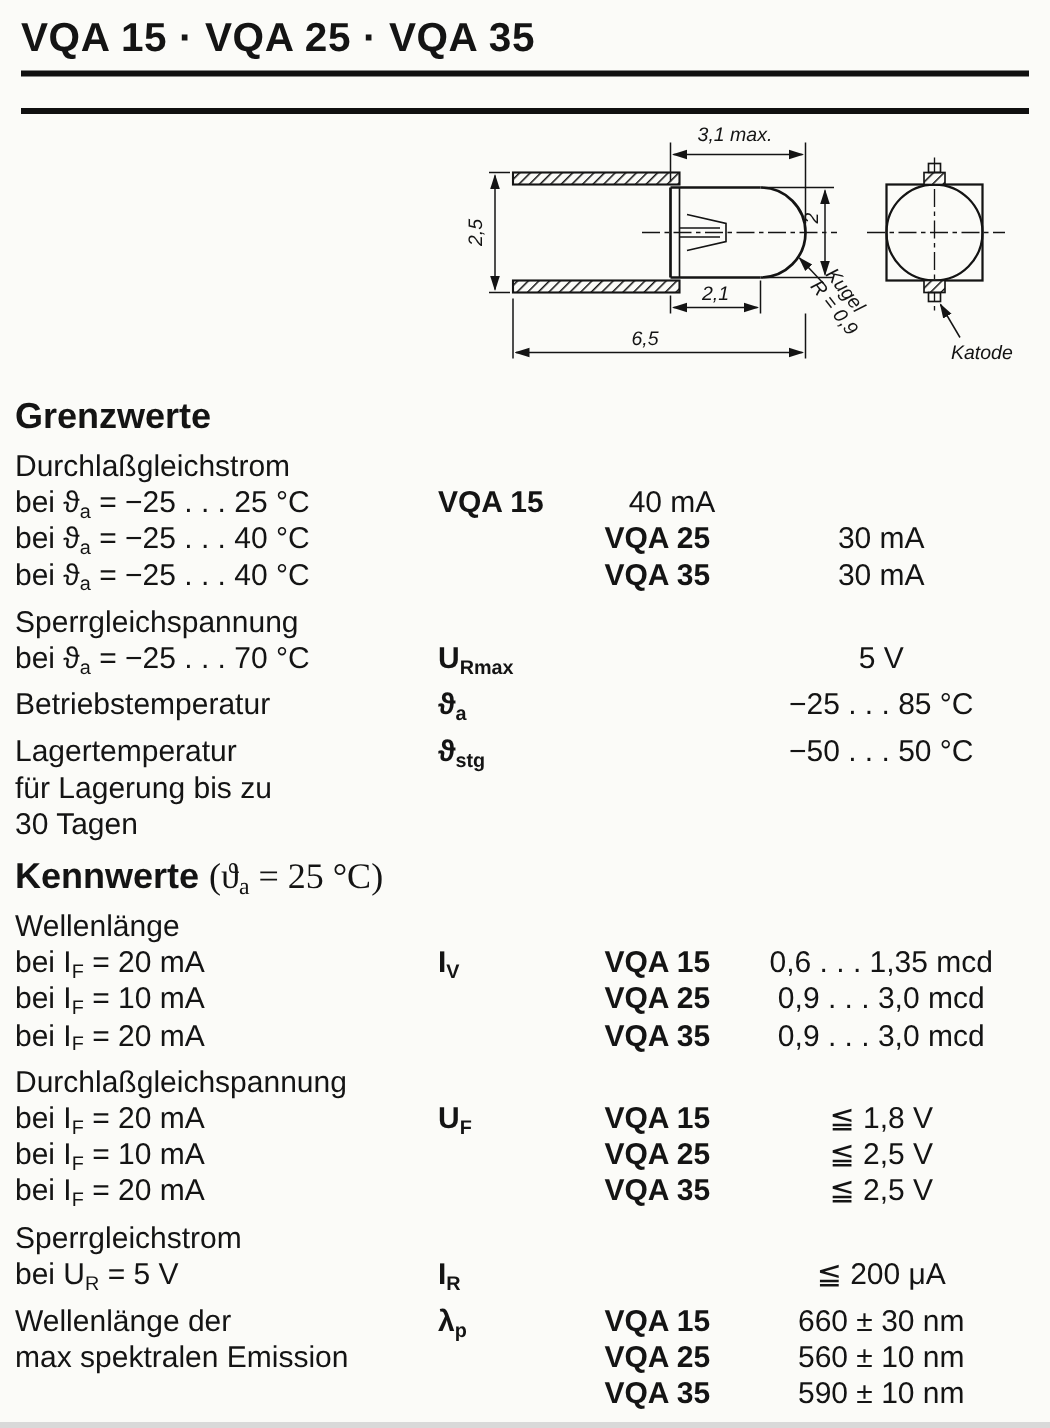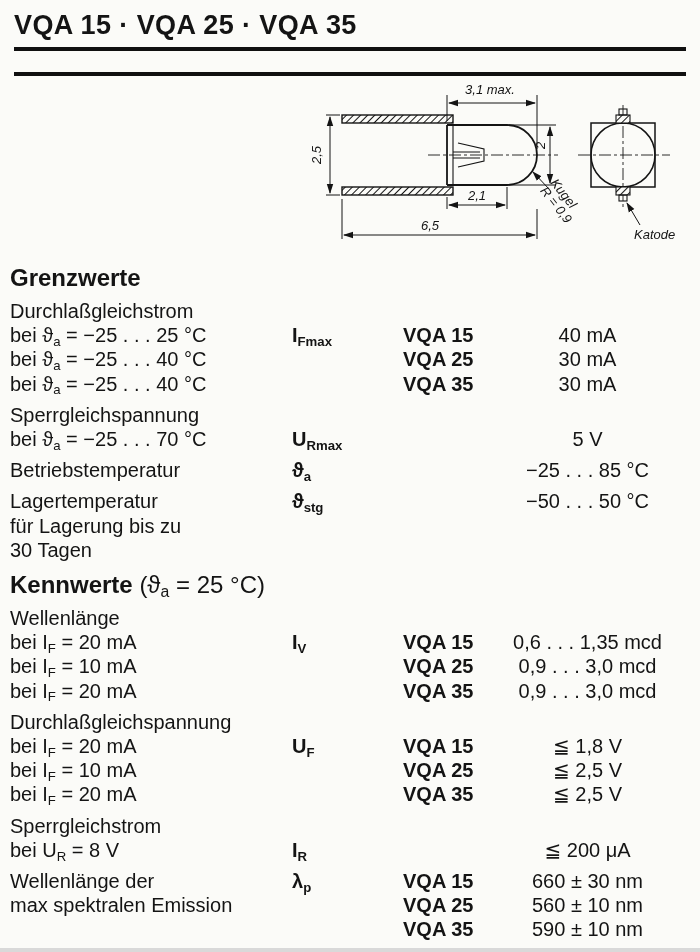--- a/index.html
+++ b/index.html
@@ -10,21 +10,21 @@
     font-family:"Liberation Sans","DejaVu Sans",sans-serif;
     padding-top:8px; position:relative;
   }
   .hdr { padding:0 14px; }
   h1 { font-size:27px; font-weight:700; margin:2px 0 0 0; letter-spacing:0.4px; }
   .rule { height:4px; background:#101010; margin:6px 14px 0 14px; }
   .rule2 { margin-top:21px; }
   .fig { margin:3px 0 0 290px; width:404px; height:176px; }
   svg text { font-family:"Liberation Sans","DejaVu Sans",sans-serif; font-style:italic; font-size:13px; fill:#141414; }
   h2 { font-size:24px; font-weight:700; margin:9px 0 7px 0; padding:0 10px; }
-  .hpar { font-weight:400; }
+  .hpar { font-weight:400;font-family:Liberation Serif, serif; }
   .rows { padding:0 18px 0 10px; }
   .row { display:grid; grid-template-columns:282px 111px 90px 1fr; line-height:24.2px; font-size:20px; }
   .row.g { margin-top:7px; }
   .c { white-space:nowrap; }
   .c.sym, .c.type { font-weight:700; }
   .c.val { text-align:center; }
   sub { font-size:0.66em; line-height:0; position:relative; top:0.28em; vertical-align:baseline; }
 </style>
 </head>
 <body>
@@ -118,21 +118,20 @@
     <div class="rows">
 
       <div class="row">
         <div class="c left"><span>Durchlaßgleichstrom</span></div>
         <div class="c sym"></div>
         <div class="c type"></div>
         <div class="c val"></div>
       </div>
       <div class="row">
         <div class="c left"><span>bei ϑ</span><sub>a</sub><span> = −25 . . . 25 °C</span></div>
-        <div class="c sym"><span>I</span><sub>Fmax</sub></div>
         <div class="c type">VQA 15</div>
         <div class="c val">40 mA</div>
       </div>
       <div class="row">
         <div class="c left"><span>bei ϑ</span><sub>a</sub><span> = −25 . . . 40 °C</span></div>
         <div class="c sym"></div>
         <div class="c type">VQA 25</div>
         <div class="c val">30 mA</div>
       </div>
       <div class="row">
@@ -238,21 +237,21 @@
         <div class="c val">≦ 2,5 V</div>
       </div>
 
       <div class="row g">
         <div class="c left"><span>Sperrgleichstrom</span></div>
         <div class="c sym"></div>
         <div class="c type"></div>
         <div class="c val"></div>
       </div>
       <div class="row">
-        <div class="c left"><span>bei U</span><sub>R</sub><span> = 8 V</span></div>
+        <div class="c left"><span>bei U</span><sub>R</sub><span> = 5 V</span></div>
         <div class="c sym"><span>I</span><sub>R</sub></div>
         <div class="c type"></div>
         <div class="c val">≦ 200 μA</div>
       </div>
 
       <div class="row g">
         <div class="c left"><span>Wellenlänge der</span></div>
         <div class="c sym"><span>λ</span><sub>p</sub></div>
         <div class="c type">VQA 15</div>
         <div class="c val">660 ± 30 nm</div>

